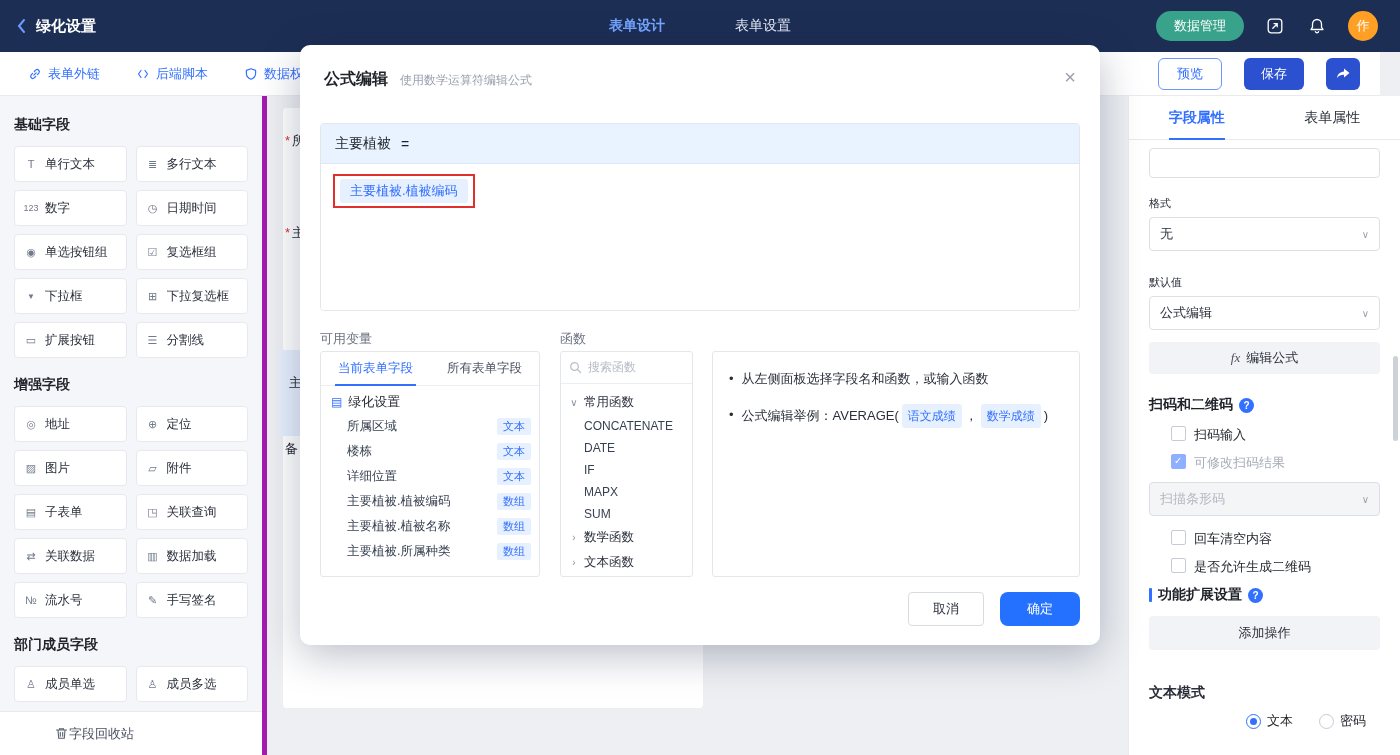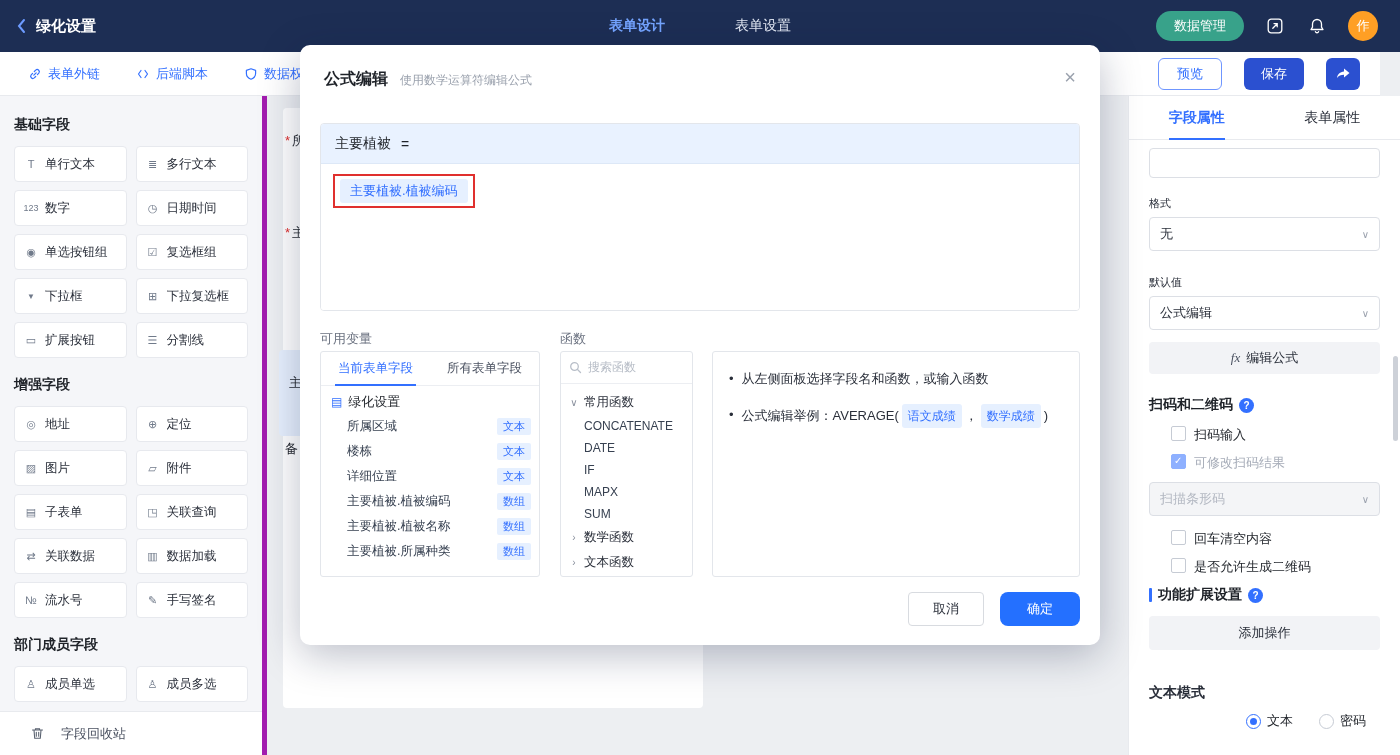--- a/index.html
+++ b/index.html
@@ -39,21 +39,21 @@
   .sidebar { position:absolute; left:0; top:96px; bottom:0; width:267px; background:#f5f6f9;
     border-right:5px solid #a21caf; z-index:3; }
   .sb-scroll { padding:12px 14px 0; }
   .sb-title { font-size:14px; font-weight:bold; margin:8px 0 12px; color:#1f2329; }
   .fld-grid { display:grid; grid-template-columns:1fr 1fr; gap:8px 9px; margin-bottom:18px; }
   .fld { height:36px; background:#fff; border:1px solid #e7e9ee; border-radius:4px; display:flex;
     align-items:center; padding:0 8px; gap:6px; font-size:12.5px; color:#2a2f3a; cursor:pointer; overflow:hidden; }
   .fic { min-width:16px; color:#707a8a; font-size:11px; text-align:center; flex:none; white-space:nowrap; }
   .flb { white-space:nowrap; overflow:hidden; }
   .recycle { position:absolute; bottom:0; left:0; right:0; height:44px; background:#fff;
-    border-top:1px solid #e8eaee; display:flex; align-items:center; padding-left:30px; gap:16px;
+    border-top:1px solid #e8eaee; display:flex; align-items:center; padding-left:54px; gap:0;
     font-size:13px; color:#4a5160; cursor:pointer; }
   
   .canvas { position:absolute; left:267px; top:96px; right:272px; bottom:0; background:#edeff2; overflow:hidden; }
   .form-card { position:absolute; left:16px; top:12px; width:420px; height:600px; background:#fff; border-radius:4px; }
   .frag { position:absolute; font-size:13px; color:#1f2329; white-space:nowrap; }
   .frag .req { color:#e0302e; margin-right:2px; }
   .sel-frag { position:absolute; left:12px; top:254px; width:48px; height:86px; background:#e7f0fe; border-radius:4px; }
   
   .rightpanel { position:absolute; right:0; top:96px; width:272px; bottom:0; background:#fff;
     border-left:1px solid #e8eaee; z-index:3; }

